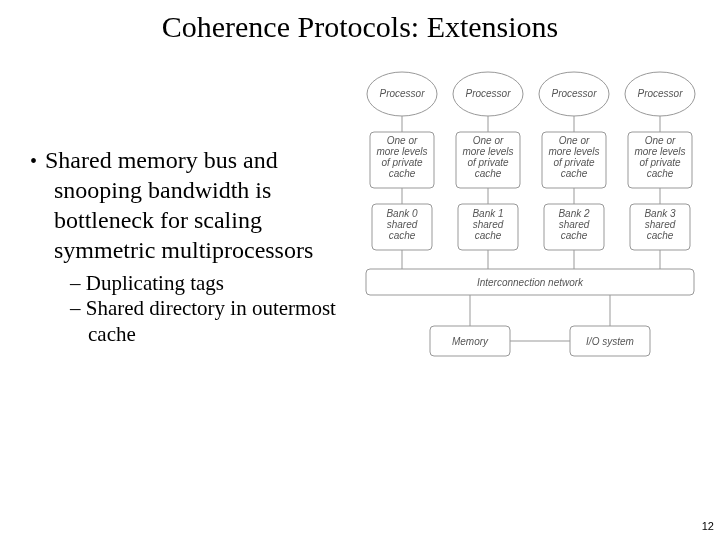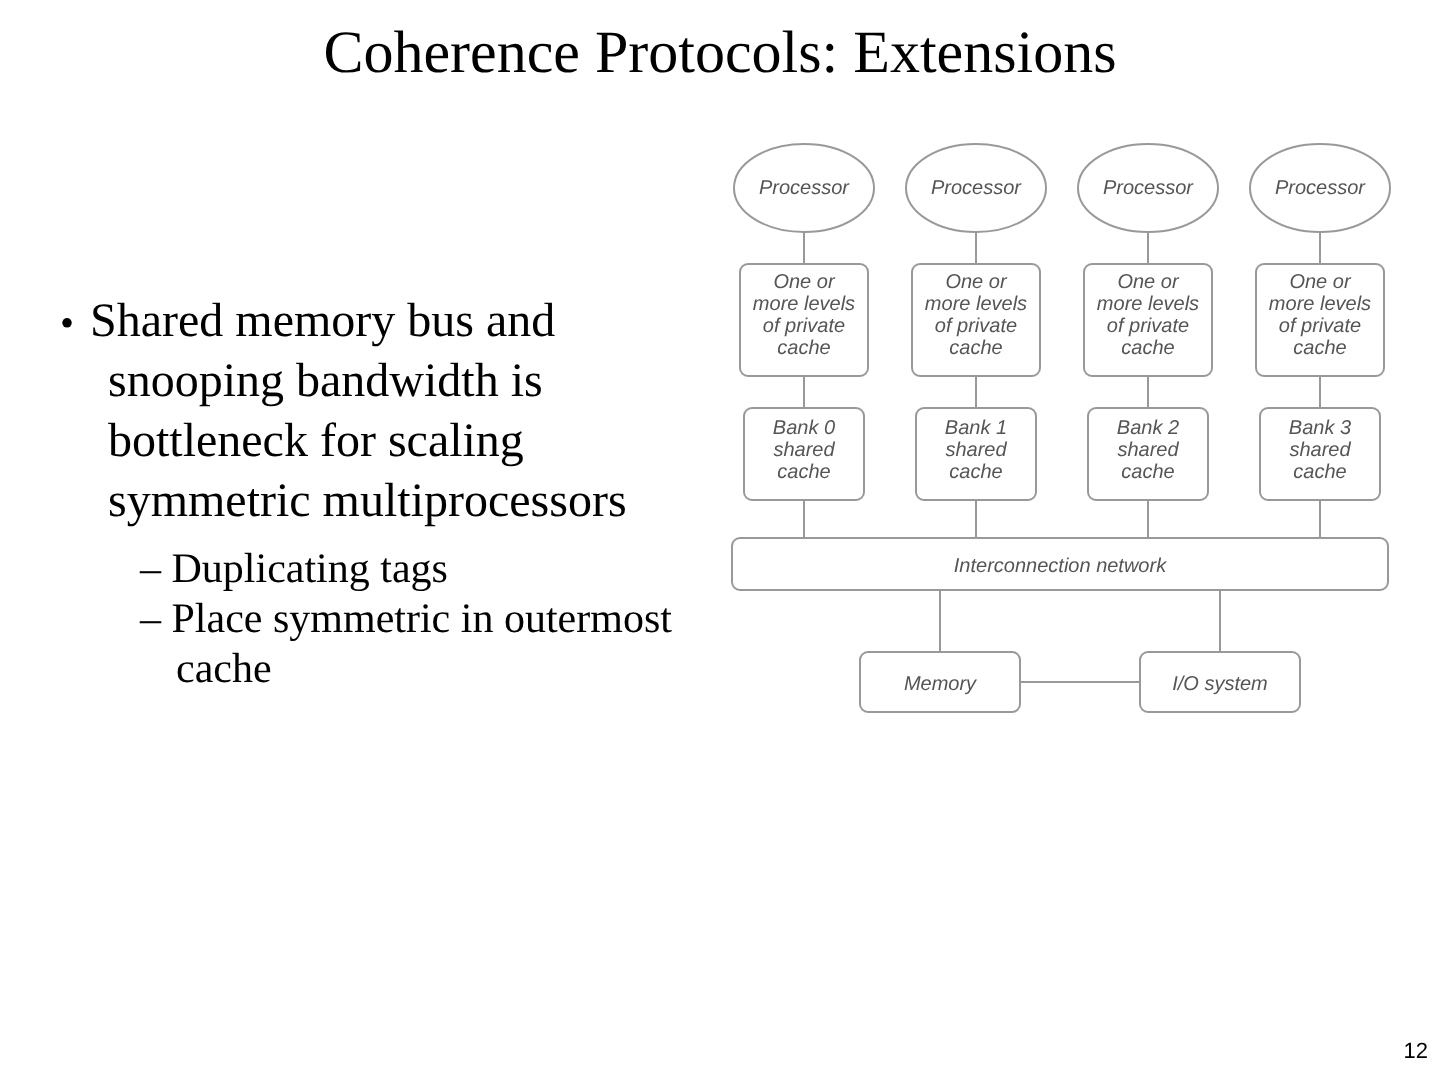--- a/index.html
+++ b/index.html
@@ -70,21 +70,21 @@
 </head>
 <body>
 
 <div class="title">Coherence Protocols:  Extensions</div>
 
 <div class="content">
   <div class="text-col">
     <p class="bullet"><span class="marker">•</span><span>Shared memory bus and snooping bandwidth is bottleneck for scaling symmetric multiprocessors</span></p>
     <div class="subs">
       <p class="sub">– <span>Duplicating tags</span></p>
-      <p class="sub">– <span>Place symmetric in outermost cache</span></p>
+      <p class="sub">– <span>Shared directory in outermost cache</span></p>
     </div>
   </div>
 
   <div class="diagram">
     <svg viewBox="0 0 340 360" width="340" height="360">
 
       <g>
         <ellipse cx="42" cy="30" rx="35" ry="22" class="dg-stroke"></ellipse>
         <ellipse cx="128" cy="30" rx="35" ry="22" class="dg-stroke"></ellipse>
         <ellipse cx="214" cy="30" rx="35" ry="22" class="dg-stroke"></ellipse>

